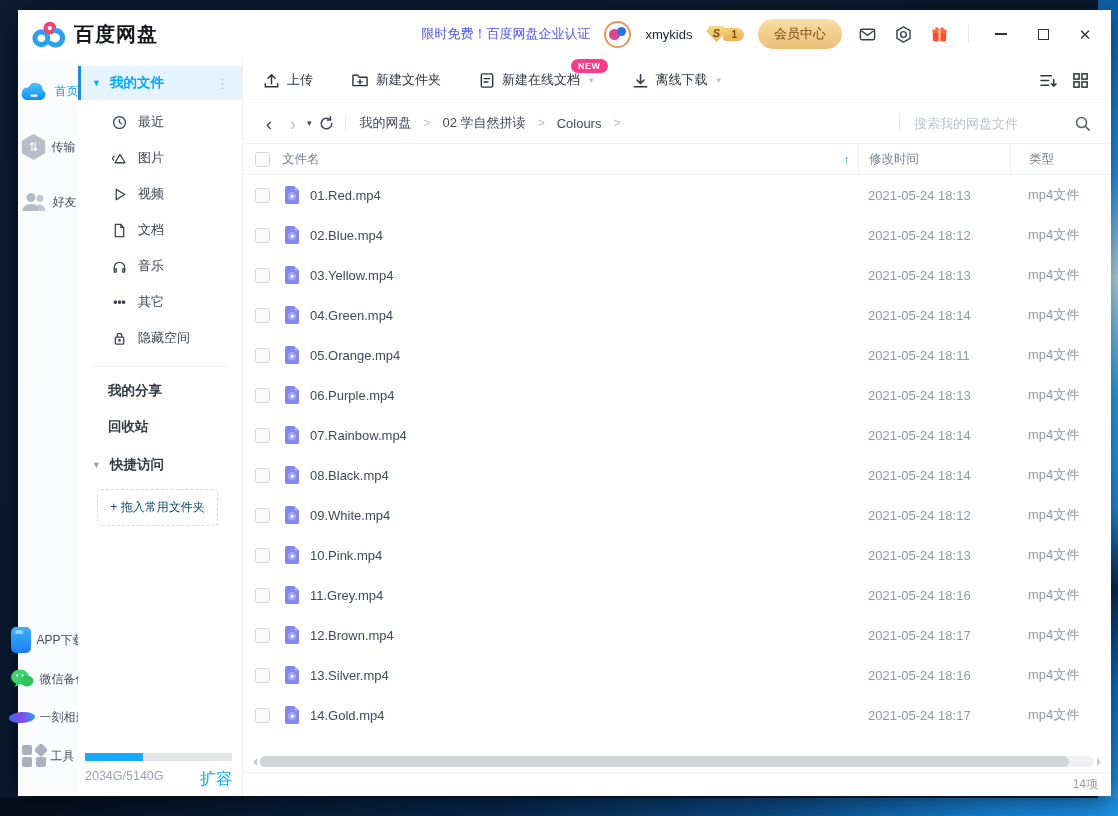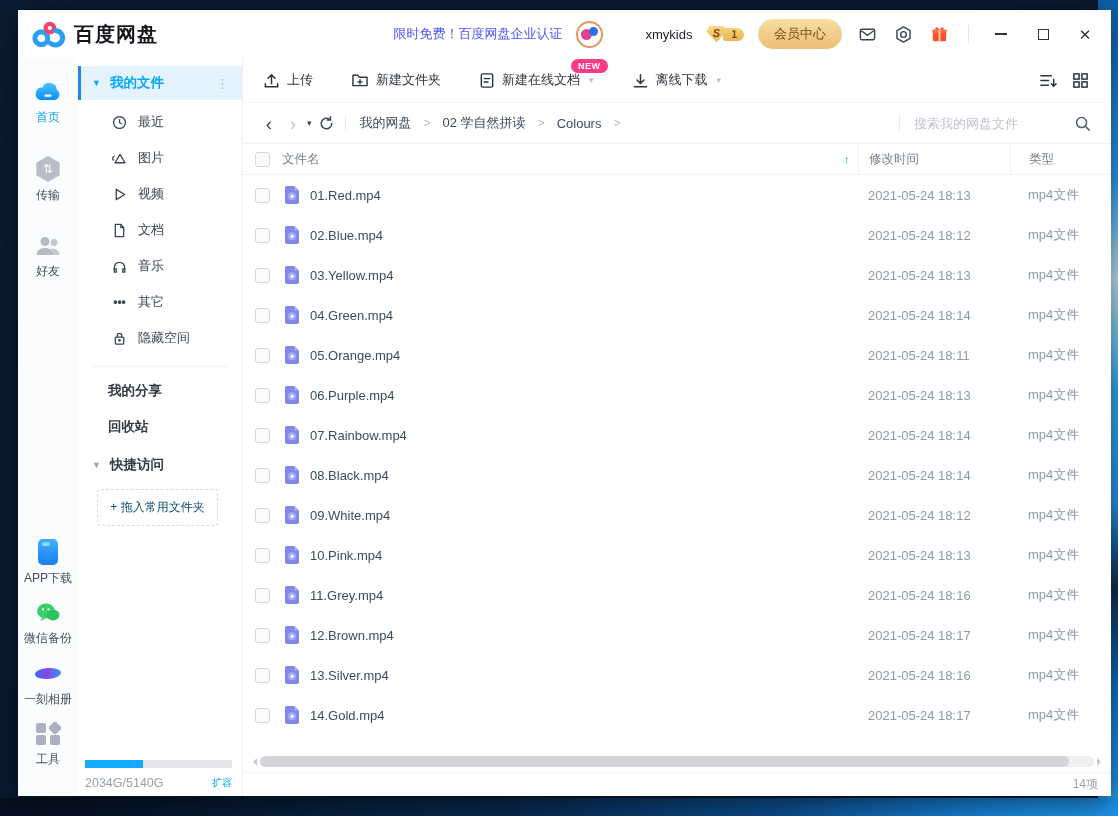--- a/index.html
+++ b/index.html
@@ -23,42 +23,42 @@
   
   .titlebar { height:48px; display:flex; align-items:center; padding:0 12px 0 14px; background:#fff; flex:0 0 auto; }
   .logo-wrap { display:flex; align-items:center; gap:8px; }
   .logo-text { font-size:20px; font-weight:bold; color:#15171c; letter-spacing:1px; }
   .tb-right { margin-left:auto; display:flex; align-items:center; gap:14px; }
   .promo-link { color:#4d55f5; font-size:13px; cursor:pointer; }
   .avatar { width:27px; height:27px; border-radius:50%; background:#fff; border:2px solid #e8945c; position:relative; cursor:pointer; }
   .avatar i { position:absolute; border-radius:50%; }
   .avatar .dotp { width:11px; height:11px; background:#e0438f; left:3px; top:6px; }
   .avatar .dotb { width:9px; height:9px; background:#2f6fe0; right:3px; top:4px; }
-  .username { font-size:13px; color:#23262e;margin-left:28px; }
+  .username { font-size:13px; color:#23262e; }
   .vip { display:flex; align-items:center; cursor:pointer; }
   .vip-s { width:20px; height:16px; background:linear-gradient(180deg,#fадо 0,#e8b44e 100%); }
   .vip-s { background:linear-gradient(180deg,#f9d98b,#e8b44e); clip-path:polygon(15% 0,85% 0,100% 35%,50% 100%,0 35%);
     color:#7a4c12; font-weight:bold; font-size:11px; text-align:center; line-height:14px; font-style:italic; }
   .vip-n { margin-left:-3px; background:linear-gradient(180deg,#f6cf74,#eab455); color:#7a4c12; font-size:10px; font-weight:bold;
     padding:1px 7px 1px 8px; border-radius:3px 8px 8px 3px; }
   .member-btn { background:linear-gradient(180deg,#f8dda6,#ecbe75); color:#7c4a16; font-size:13px; padding:6px 16px;
     border-radius:15px; cursor:pointer; }
   .tb-icon { width:22px; height:22px; display:flex; align-items:center; justify-content:center; cursor:pointer; color:#3a4252; }
   .tb-sep { width:1px; height:18px; background:#e3e5ea; margin:0 4px; }
   .winbtn { width:28px; height:28px; display:flex; align-items:center; justify-content:center; cursor:pointer; color:#333; }
   .min-glyph { width:12px; height:1.5px; background:#333; display:inline-block; }
   .max-glyph { width:11px; height:11px; border:1.5px solid #333; display:inline-block; }
   .close-glyph { font-size:15px; line-height:1; }
 
   
   .content { flex:1; display:flex; min-height:0; }
 
   
   .rail { width:60px; background:#fbfcfd; display:flex; flex-direction:column; align-items:center; padding-top:20px; flex:0 0 auto; }
-  .rail-item { display:flex; flex-direction:column; align-items:center; gap:5px; margin-bottom:30px; cursor:pointer; }
+  .rail-item { display:flex; flex-direction:row; align-items:center; gap:5px; margin-bottom:30px; cursor:pointer; }
   .rail-item .lbl { font-size:12px; color:#454e63; white-space:nowrap; }
   .rail-item.active .lbl { color:#16a0f8; }
   .hexagon { width:26px; height:26px; background:#b7bdc9; clip-path:polygon(50% 0,95% 26%,95% 74%,50% 100%,5% 74%,5% 26%);
     display:flex; align-items:center; justify-content:center; color:#fff; font-size:12px; }
   .rail-bottom { margin-top:auto; display:flex; flex-direction:column; align-items:center; padding-bottom:14px; }
   .rail-bottom .rail-item { margin-bottom:14px; }
   .phone-icon { width:20px; height:26px; border-radius:5px; background:linear-gradient(180deg,#3db1fb,#1c7ef2); position:relative; }
   .phone-icon:after { content:""; position:absolute; left:4px; top:3px; width:8px; height:4px; border-radius:2px; background:#8fd4ff; }
   .lens-icon { width:26px; height:11px; border-radius:50%; background:linear-gradient(90deg,#3a6cf0,#8a46e8,#2b9cf5); transform:rotate(-4deg); margin:7px 0; }
   .tools-icon { width:24px; height:24px; position:relative; }
@@ -81,21 +81,21 @@
   .side-link { height:36px; display:flex; align-items:center; padding-left:30px; font-weight:bold; font-size:13.5px; color:#333a46; cursor:pointer; }
   .quick { height:36px; display:flex; align-items:center; padding-left:14px; font-weight:bold; font-size:13.5px; color:#333a46; cursor:pointer; margin-top:2px;}
   .quick .qtri { font-size:9px; color:#9aa0ac; margin-right:9px; }
   .drop-zone { margin:6px 0 0 19px; width:121px; height:37px; border:1px dashed #d8dbe2; border-radius:4px;
     display:flex; align-items:center; justify-content:center; color:#0c4a6e; font-size:12px; cursor:pointer; }
   .storage { position:absolute; left:7px; right:10px; bottom:6px; }
   .storage .bar { height:8px; background:#e3e5e9; margin-bottom:8px; position:relative; }
   .storage .fill { position:absolute; left:0; top:0; bottom:0; background:#13aaff; }
   .storage .row { display:flex; justify-content:space-between;gap:12px; }
   .storage .used { color:#9aa0ab; font-size:12.5px; }
-  .storage .expand { color:#06a7ff; font-size:10px; cursor:pointer; }
+  .storage .expand { color:#06a7ff; font-size:16px; cursor:pointer; }
 
   
   .main { flex:1; display:flex; flex-direction:column; min-width:0; background:#fff; }
   .toolbar { height:45px; display:flex; align-items:center; padding-left:20px; gap:38px; border-bottom:1px solid #f4f5f7; flex:0 0 auto; }
   .tool-btn { display:flex; align-items:center; gap:7px; font-size:13px; color:#2f3441; cursor:pointer; position:relative; }
   .tool-btn svg { color:#2f3441; }
   .tool-caret { color:#b8bdc7; font-size:9px; margin-left:2px; }
   .new-badge { position:absolute; top:-12px; right:-14px; background:#fb3b85; color:#fff; font-size:9px; font-weight:bold;
     padding:2px 7px; border-radius:8px; letter-spacing:.5px; }
   .toolbar-right { margin-left:auto; display:flex; align-items:center; gap:14px; padding-right:22px; }

